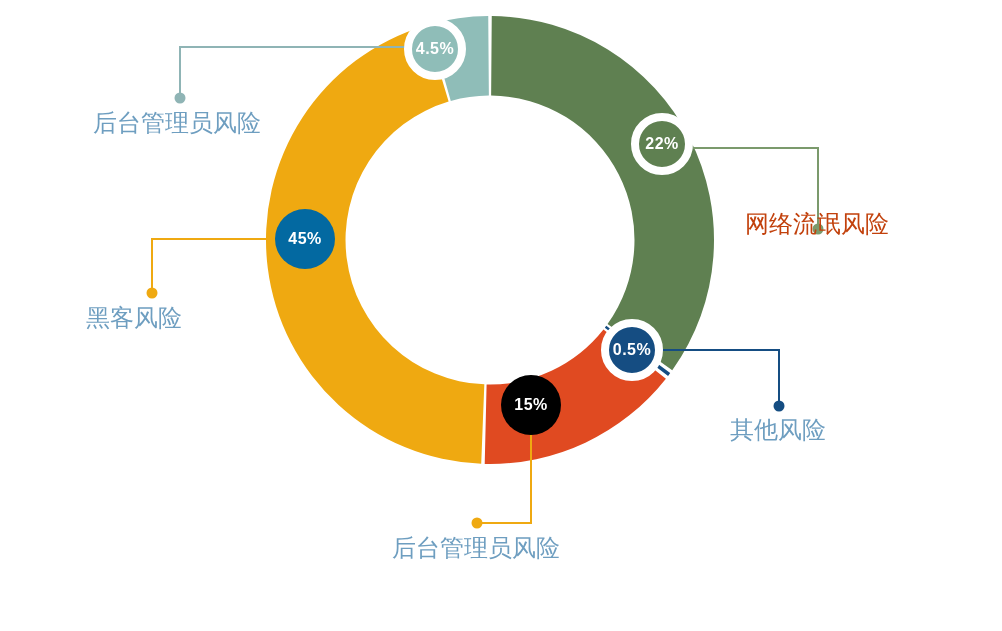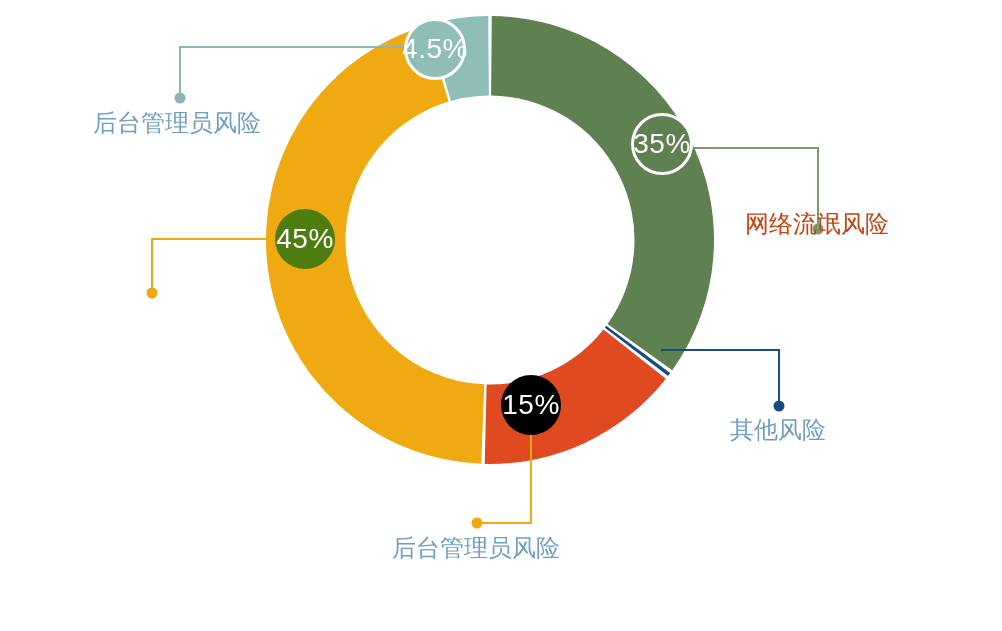--- a/index.html
+++ b/index.html
@@ -44,28 +44,28 @@
   .leader-label {
     position: absolute;
     color: #6e9ec0;
     font-size: 24px;
     line-height: 30px;
     white-space: nowrap;
   }
   .pct-badge {
     position: absolute;
     border-radius: 50%;
-    border: 3px solid #15803d;
+    border: 8px solid #15803d;
     box-sizing: border-box;
     color: #ffffff;
     display: flex;
     align-items: center;
     justify-content: center;
-    font-size: 28px;
-    font-weight: normal;
+    font-size: 16px;
+    font-weight: bold;
     letter-spacing: 0.5px;
   }
   .pct-badge.no-ring {
     border-color: transparent;
   }
 </style>
 </head>
 <body>
 
 <div id="infographic">
@@ -92,31 +92,33 @@
 
       <polyline points="275,239 152,239 152,293" fill="none" stroke="#efa911" stroke-width="2"></polyline>
       <circle cx="152" cy="293" r="5.5" fill="#efa911"></circle>
 
       <polyline points="405,47 180,47 180,98" fill="none" stroke="#8fb4b5" stroke-width="2"></polyline>
       <circle cx="180" cy="98" r="5.5" fill="#8fb4b5"></circle>
     </g>
   </svg>
 
 
-  <div class="pct-badge" id="badge-0" style="left: 631px; top: 113px; width: 62px; height: 62px; background: rgb(95, 128, 81); border-color: rgb(255, 255, 255);">35%</div>
+  <div class="pct-badge" id="badge-0" style="left: 631px; top: 113px; width: 62px; height: 62px; background: rgb(95, 128, 81); border-color: rgb(255, 255, 255);">22%</div>
 
+  <div class="pct-badge" id="badge-1" style="left: 601px; top: 319px; width: 62px; height: 62px; background: rgb(21, 77, 130); border-color: rgb(255, 255, 255);">0.5%</div>
 
   <div class="pct-badge no-ring" id="badge-2" style="left: 501px; top: 375px; width: 60px; height: 60px; background: #000000;">15%</div>
 
-  <div class="pct-badge no-ring" id="badge-3" style="left: 275px; top: 209px; width: 60px; height: 60px; background: #4d7c0f;">45%</div>
+  <div class="pct-badge no-ring" id="badge-3" style="left: 275px; top: 209px; width: 60px; height: 60px; background: #0369a1;">45%</div>
 
   <div class="pct-badge" id="badge-4" style="left: 404px; top: 18px; width: 62px; height: 62px; background: rgb(143, 189, 184); border-color: rgb(255, 255, 255);">4.5%</div>
 
   <div class="leader-label" style="left: 745px; top: 209px; color: #c2410c;">网络流氓风险</div>
 
   <div class="leader-label" style="left: 392px; top: 533px; color: rgb(110, 158, 192);">后台管理员风险</div>
 
   <div class="leader-label" style="left: 730px; top: 415px; color: rgb(110, 158, 192);">其他风险</div>
 
+  <div class="leader-label" style="left: 86px; top: 303px; color: rgb(110, 158, 192);">黑客风险</div>
 
   <div class="leader-label" style="left: 93px; top: 108px; color: rgb(110, 158, 192);">后台管理员风险</div>
 
 </div>
 
 </body></html>

